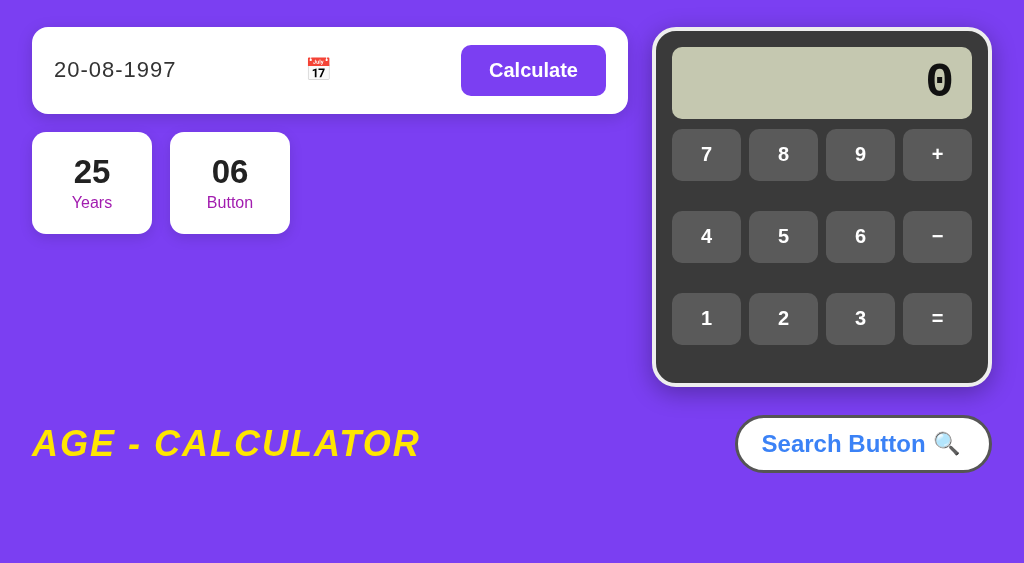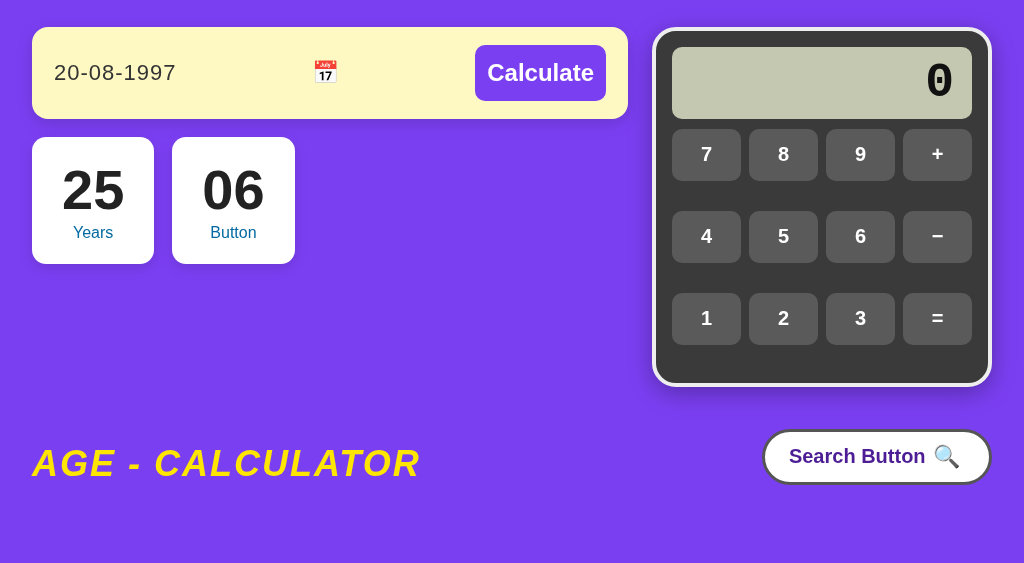--- a/index.html
+++ b/index.html
@@ -34,21 +34,21 @@
     
     .left-section {
       display: flex;
       flex-direction: column;
       gap: 18px;
       flex: 1;
     }
 
     
     .date-card {
-      background: #fef9c3;
+      background: #ffffff;
       border-radius: 16px;
       padding: 18px 22px;
       display: flex;
       align-items: center;
       justify-content: space-between;
       box-shadow: 0 4px 16px rgba(0,0,0,0.15);
     }
 
     .date-value {
       font-size: 22px;
@@ -61,22 +61,22 @@
       font-size: 22px;
       color: #888;
       cursor: pointer;
     }
 
     .calculate-btn {
       background: #7B3FF2;
       color: white;
       border: none;
       border-radius: 10px;
-      padding: 14px 12px;
-      font-size: 24px;
+      padding: 14px 28px;
+      font-size: 20px;
       font-weight: 600;
       cursor: pointer;
     }
 
     
     .result-row {
       display: flex;
       gap: 18px;
     }
 
@@ -85,29 +85,29 @@
       border-radius: 14px;
       padding: 22px 30px;
       display: flex;
       flex-direction: column;
       align-items: center;
       box-shadow: 0 4px 14px rgba(0,0,0,0.12);
       min-width: 120px;
     }
 
     .result-number {
-      font-size: 56px;
+      font-size: 33px;
       font-weight: 700;
       color: #222;
       line-height: 1.1;
     }
 
     .result-label {
       font-size: 16px;
-      color: #0369a1;
+      color: #a21caf;
       margin-top: 4px;
     }
 
     
     .calculator {
       width: 340px;
       height: 360px;
       background: #3a3a3a;
       border-radius: 24px;
       padding: 16px;
@@ -154,23 +154,23 @@
       cursor: pointer;
       display: flex;
       align-items: center;
       justify-content: center;
       height: 52px;
     }
 
     
     .bottom-row {
       display: flex;
-      align-items: flex-end;
+      align-items: center;
       justify-content: space-between;
-      margin-top: 22px;
+      margin-top: 8px;
     }
 
     .app-title {
       font-size: 36px;
       font-weight: 900;
       color: #FFE600;
       letter-spacing: 2px;
       font-style: italic;
     }
 
@@ -179,23 +179,23 @@
       border: 3px solid #555;
       border-radius: 40px;
       padding: 12px 28px 12px 24px;
       display: flex;
       align-items: center;
       gap: 8px;
       cursor: pointer;
     }
 
     .search-button-text {
-      font-size: 20px;
+      font-size: 24px;
       font-weight: 800;
-      color: #4c1d95;
+      color: #3b82f6;
     }
 
     .search-icon {
       font-size: 22px;
       color: #333;
     }
   </style>
 </head>
 <body>
 

